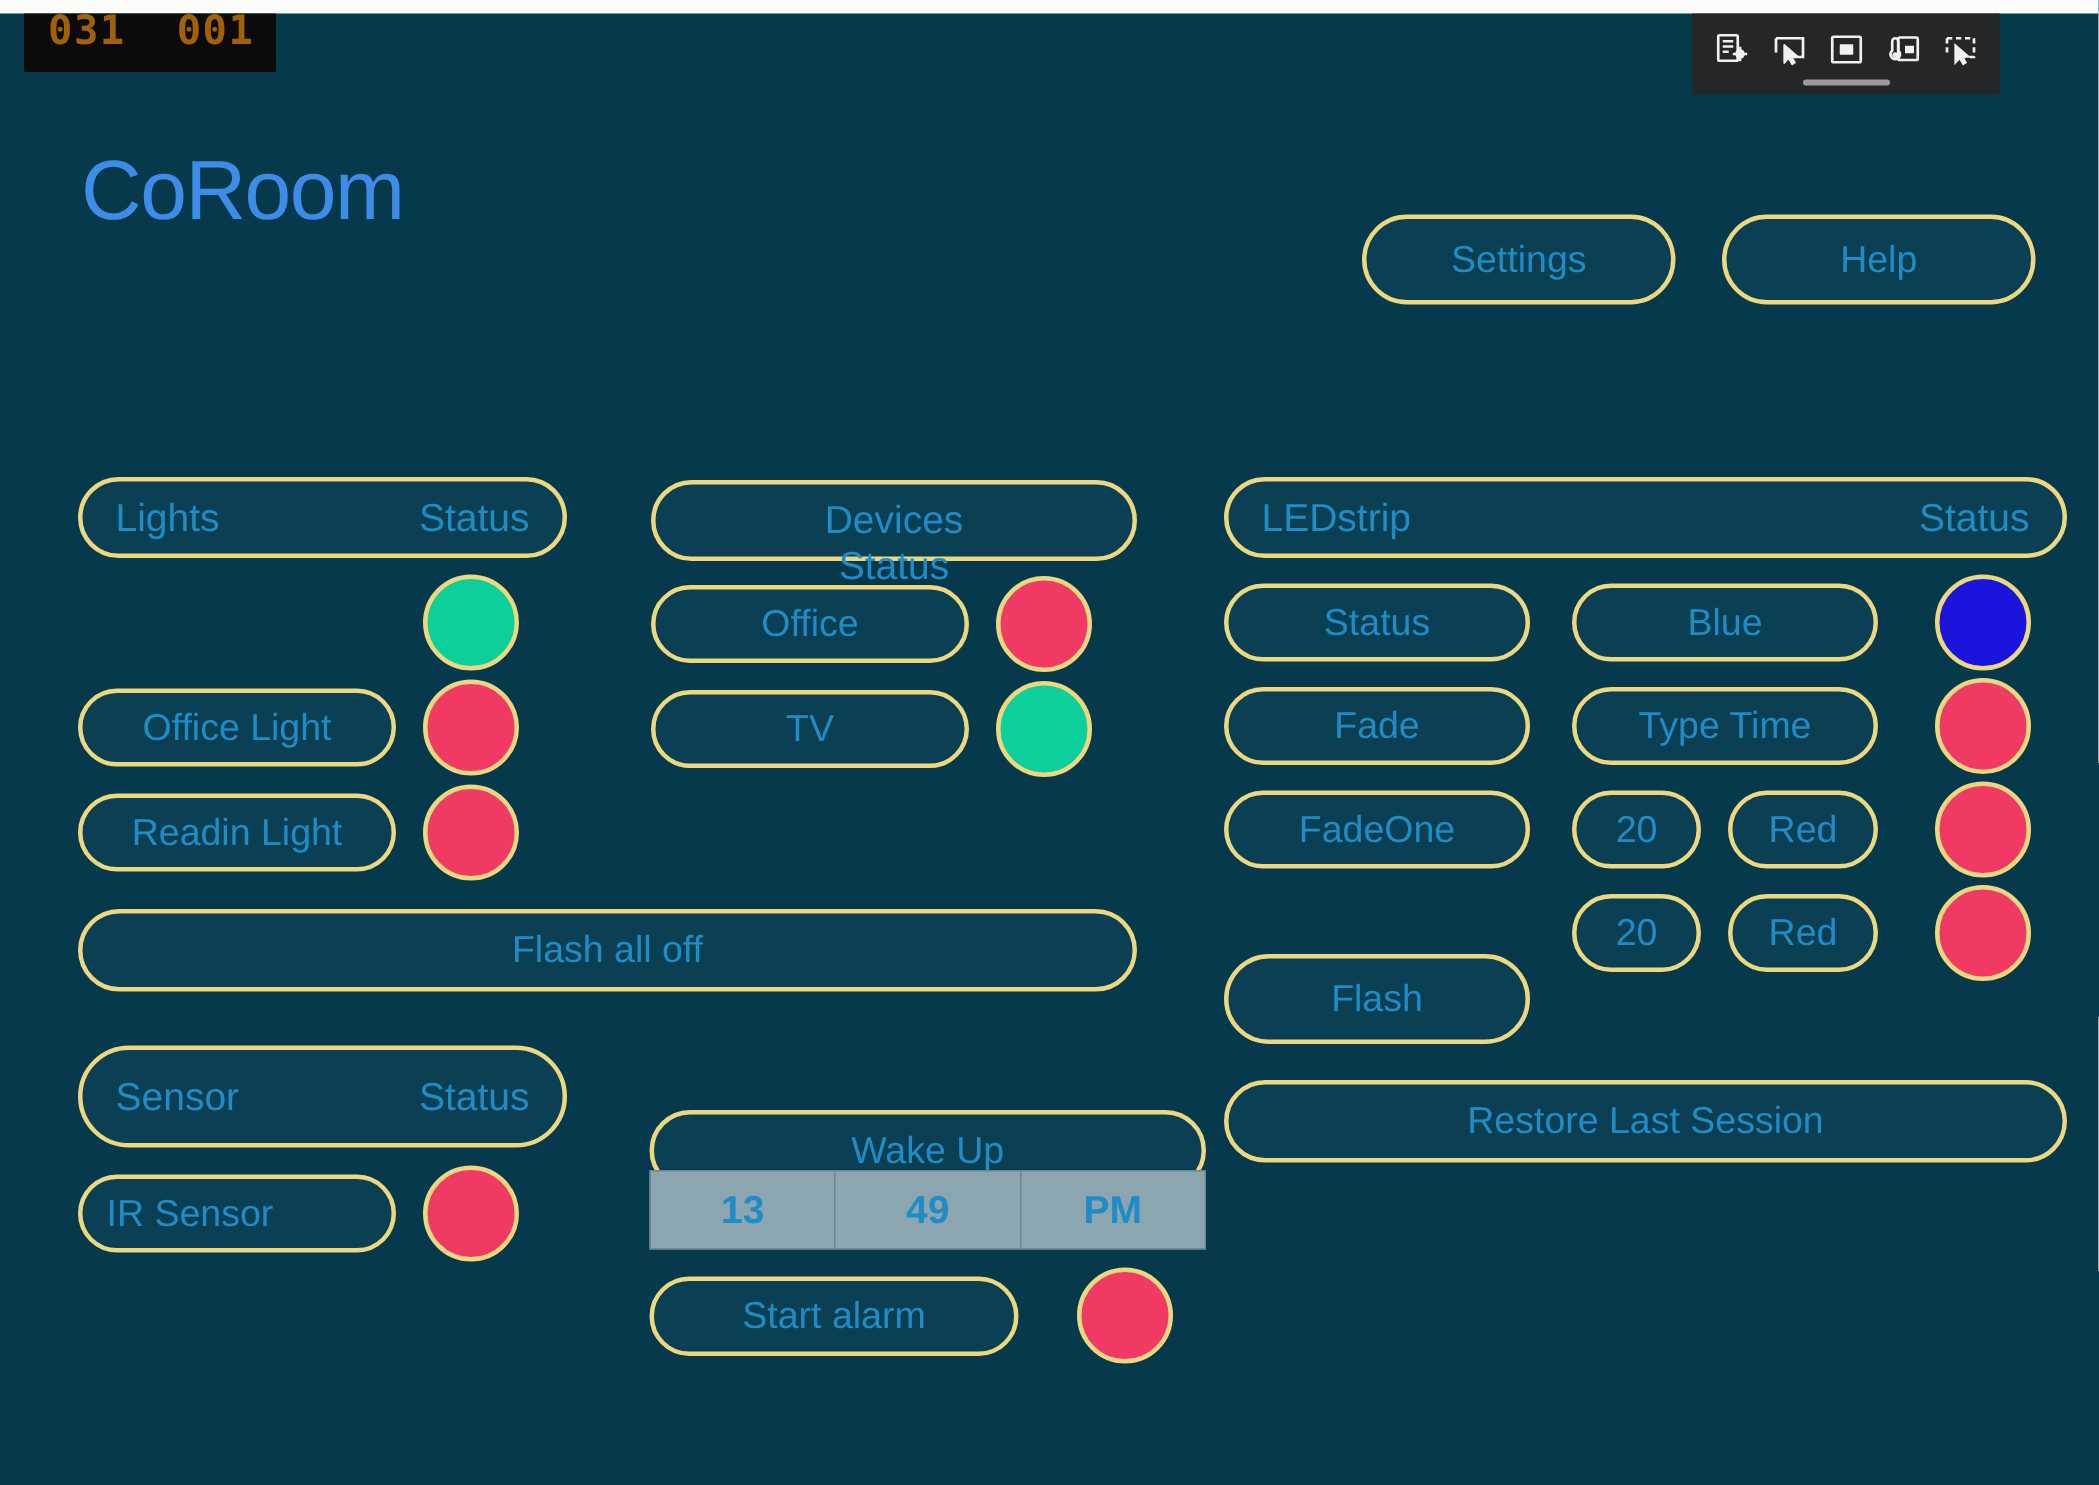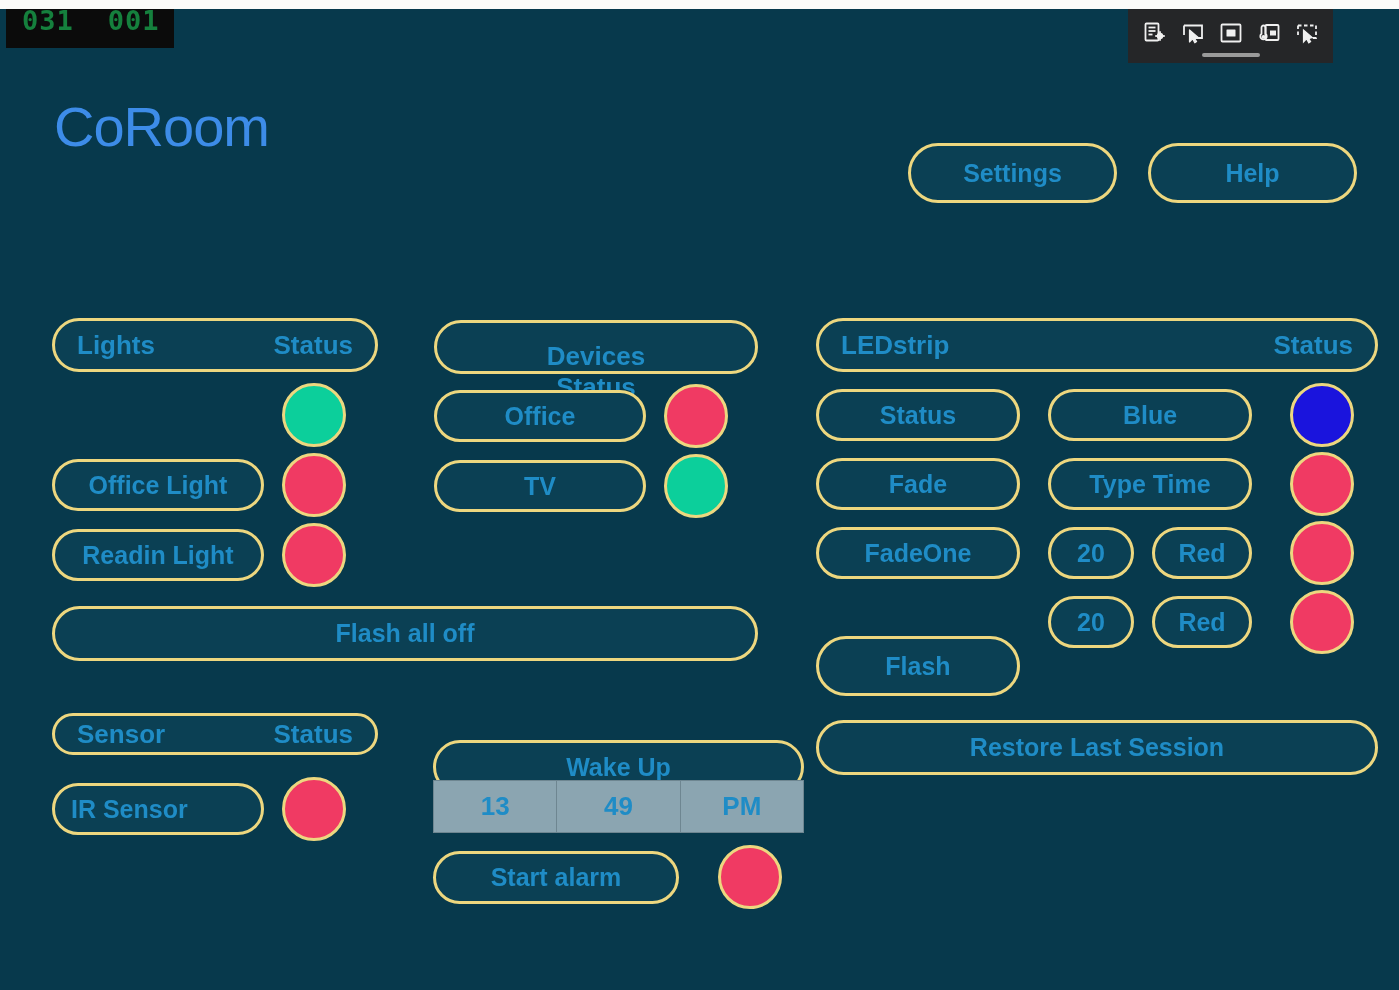--- a/index.html
+++ b/index.html
@@ -25,31 +25,31 @@
     position: absolute;
     top: 0; left: 0;
     width: 1399px;
     height: 9px;
     background: #fbfbf9;
   }
 
   
   .counter-badge {
     position: absolute;
-    top: 9px; left: 6px;
+    top: 9px; left: 16px;
     height: 39px;
     background: #0b0b0b;
     padding: 0 14px 16px 16px;
     display: flex;
     align-items: center;
     gap: 34px;
     font-family: "DejaVu Sans Mono", monospace;
     font-size: 27px;
     font-weight: 700;
-    color: #15803d;
+    color: #a16207;
     letter-spacing: 1px;
   }
 
   
   .capture-toolbar {
     position: absolute;
     top: 9px; right: 66px;
     width: 205px;
     height: 54px;
     background: #252628;
@@ -89,31 +89,31 @@
     letter-spacing: -1px;
     line-height: 1;
   }
 
   
   .pill {
     border: 3px solid #edd77f;
     border-radius: 999px;
     background: #0b4054;
     color: #1f8cc6;
-    font-weight: 700;
+    font-weight: 400;
     display: flex;
     align-items: center;
     justify-content: center;
     font-size: 25px;
     white-space: nowrap;
     position: absolute;
   }
   .pill.header {
     justify-content: space-between;
-    padding: 18px 22px;
+    padding: 8px 22px;
     font-size: 26px;
   }
 
   
   .nav-settings { top: 143px; left: 908px; width: 209px; height: 60px; }
   .nav-help     { top: 143px; left: 1148px; width: 209px; height: 60px; }
 
   
   .dot {
     position: absolute;
@@ -248,21 +248,21 @@
   <div class="pill" style="top:527px; left:816px; width:204px; height:52px;">FadeOne</div>
   <div class="pill" style="top:527px; left:1048px; width:86px; height:52px;">20</div>
   <div class="pill" style="top:527px; left:1152px; width:100px; height:52px;">Red</div>
   <div class="dot red" style="top:521px; left:1290px;"></div>
 
   <div class="pill" style="top:596px; left:816px; width:204px; height:60px;margin-top:40px;">Flash</div>
   <div class="pill" style="top:596px; left:1048px; width:86px; height:52px;">20</div>
   <div class="pill" style="top:596px; left:1152px; width:100px; height:52px;">Red</div>
   <div class="dot red" style="top:590px; left:1290px;"></div>
 
-  <div class="pill header" style="top:713px; left:52px; width:326px; height:38px;">
+  <div class="pill header" style="top:697px; left:52px; width:326px; height:68px;">
     <span>Sensor</span>
     <span>Status</span>
   </div>
   <div class="pill" style="top:783px; left:52px; width:212px; height:52px; justify-content:flex-start; padding-left:16px;">IR  Sensor</div>
   <div class="dot red" style="top:777px; left:282px;"></div>
 
   <div class="pill" style="top:712px; left:433px; width:371px; height:54px;margin-top:28px;">Wake Up</div>
 
   <div class="time-picker">
     <div class="time-cell">13</div>

